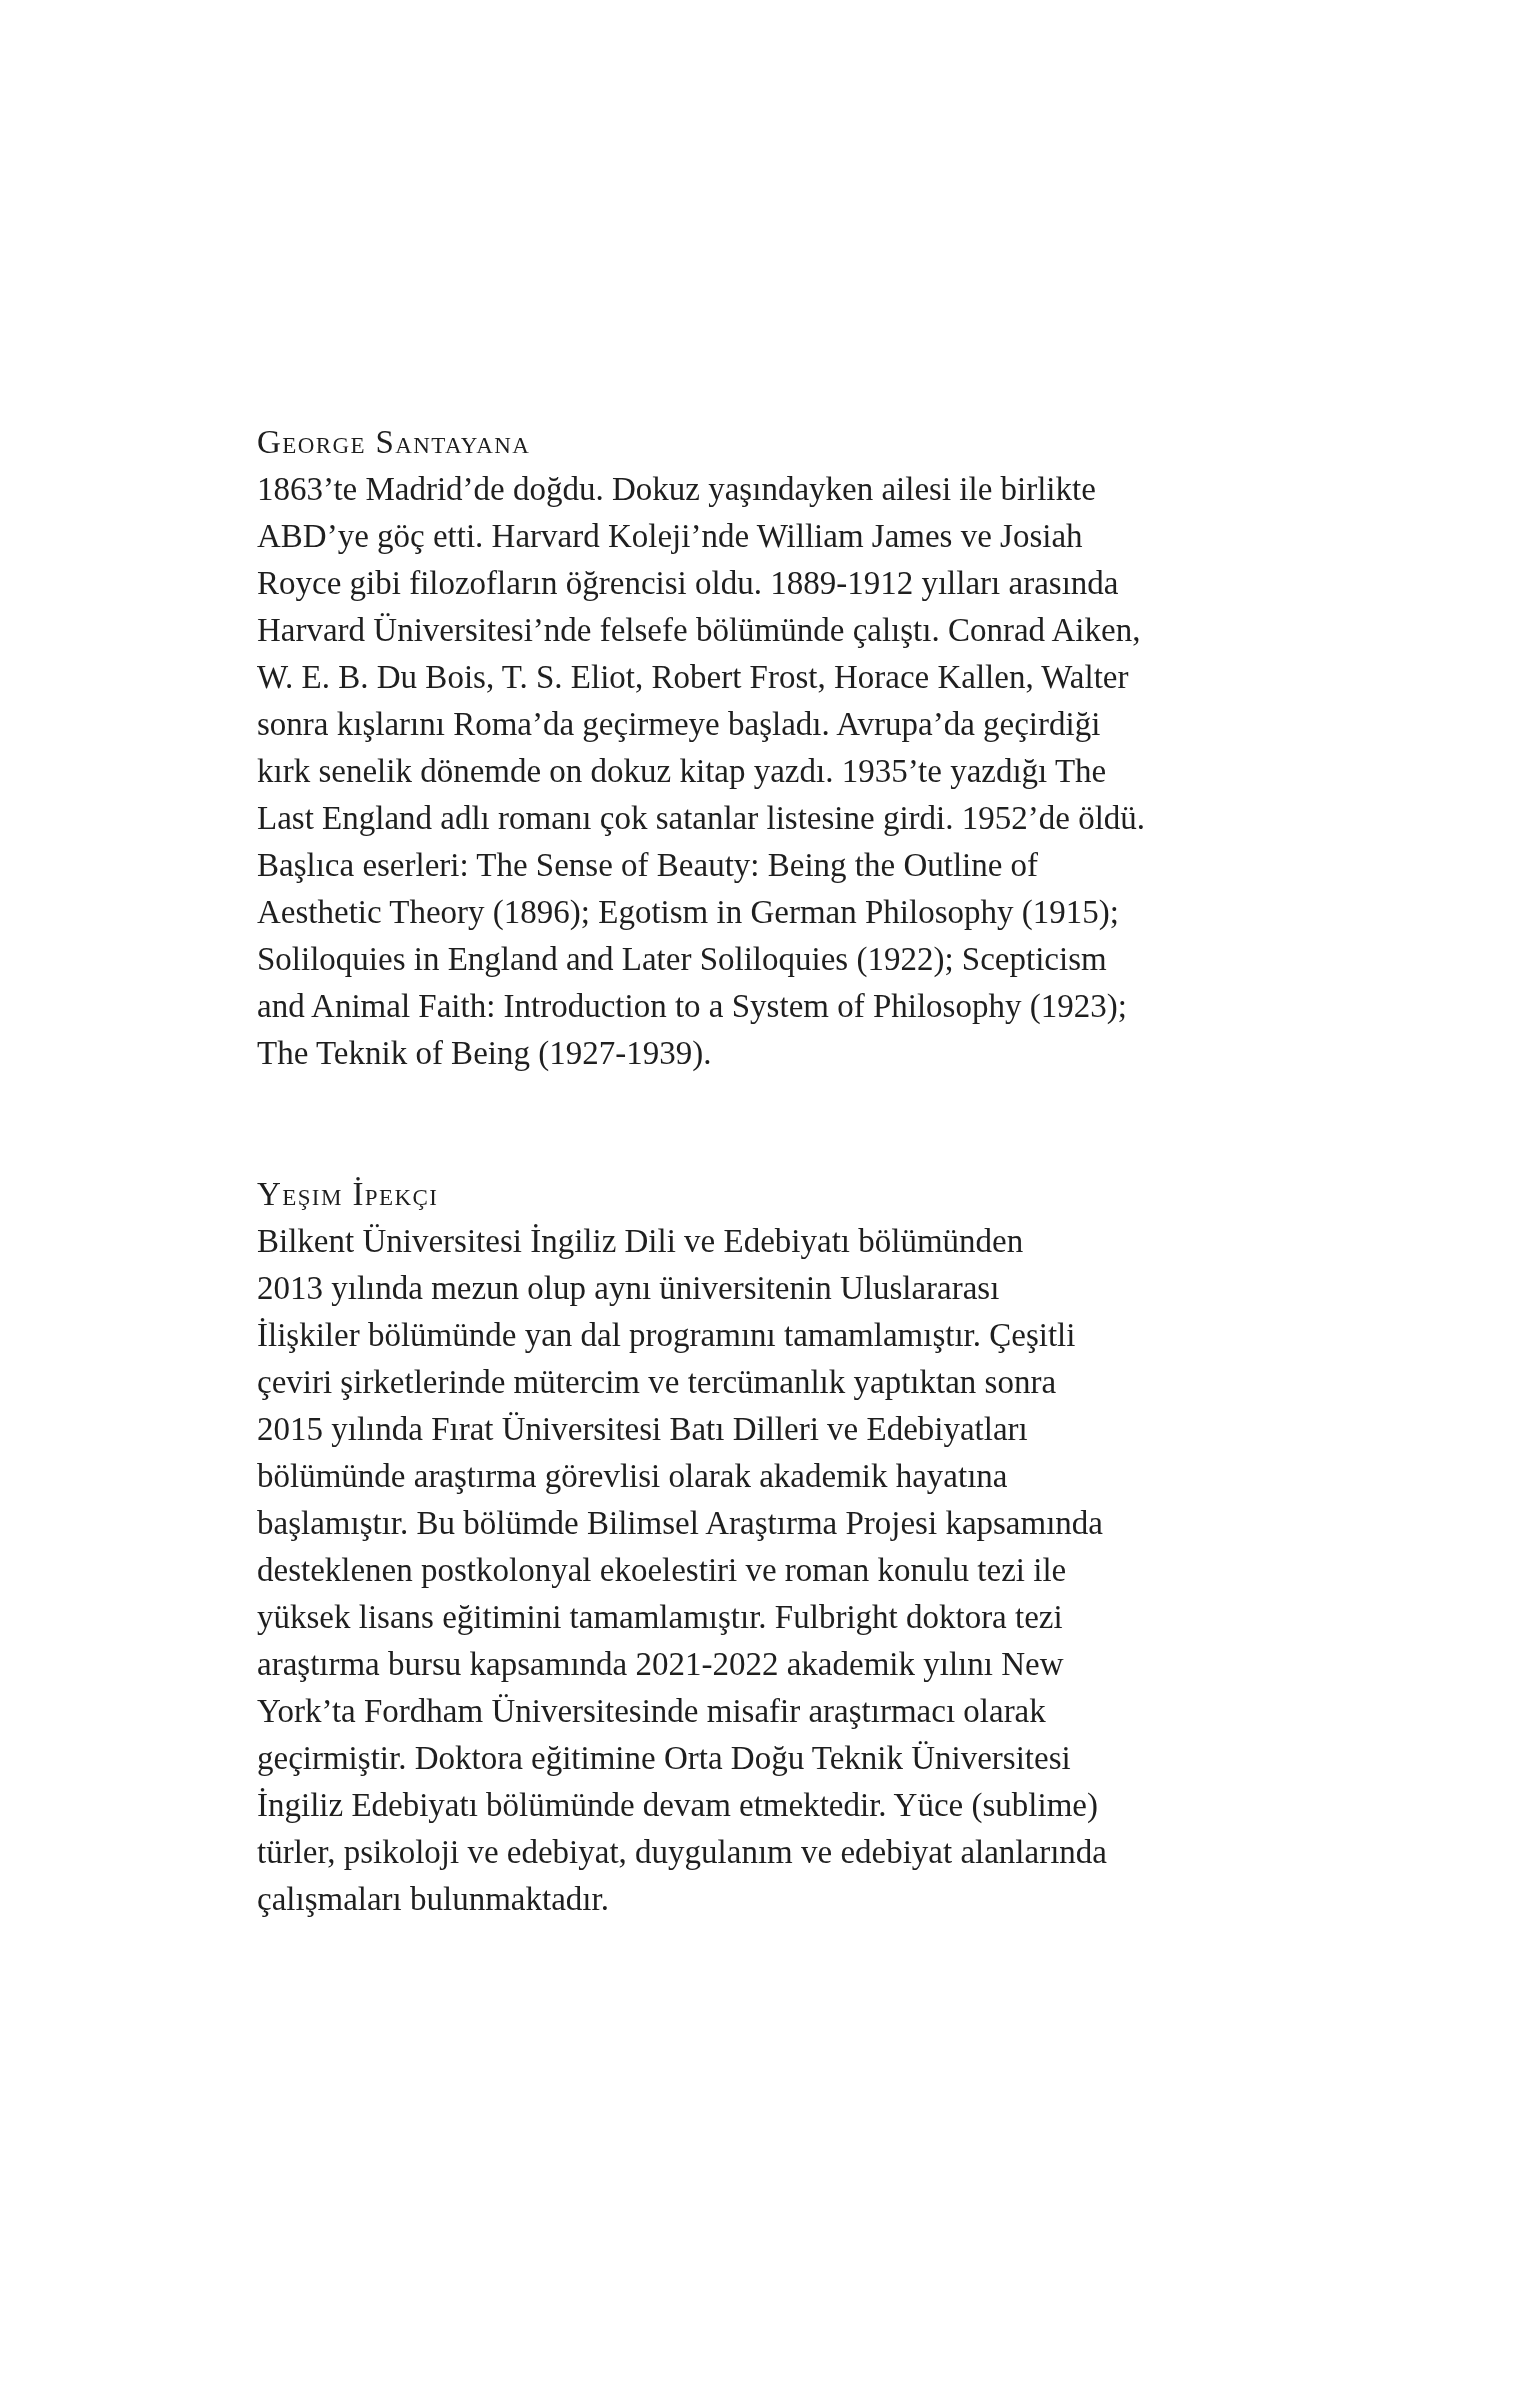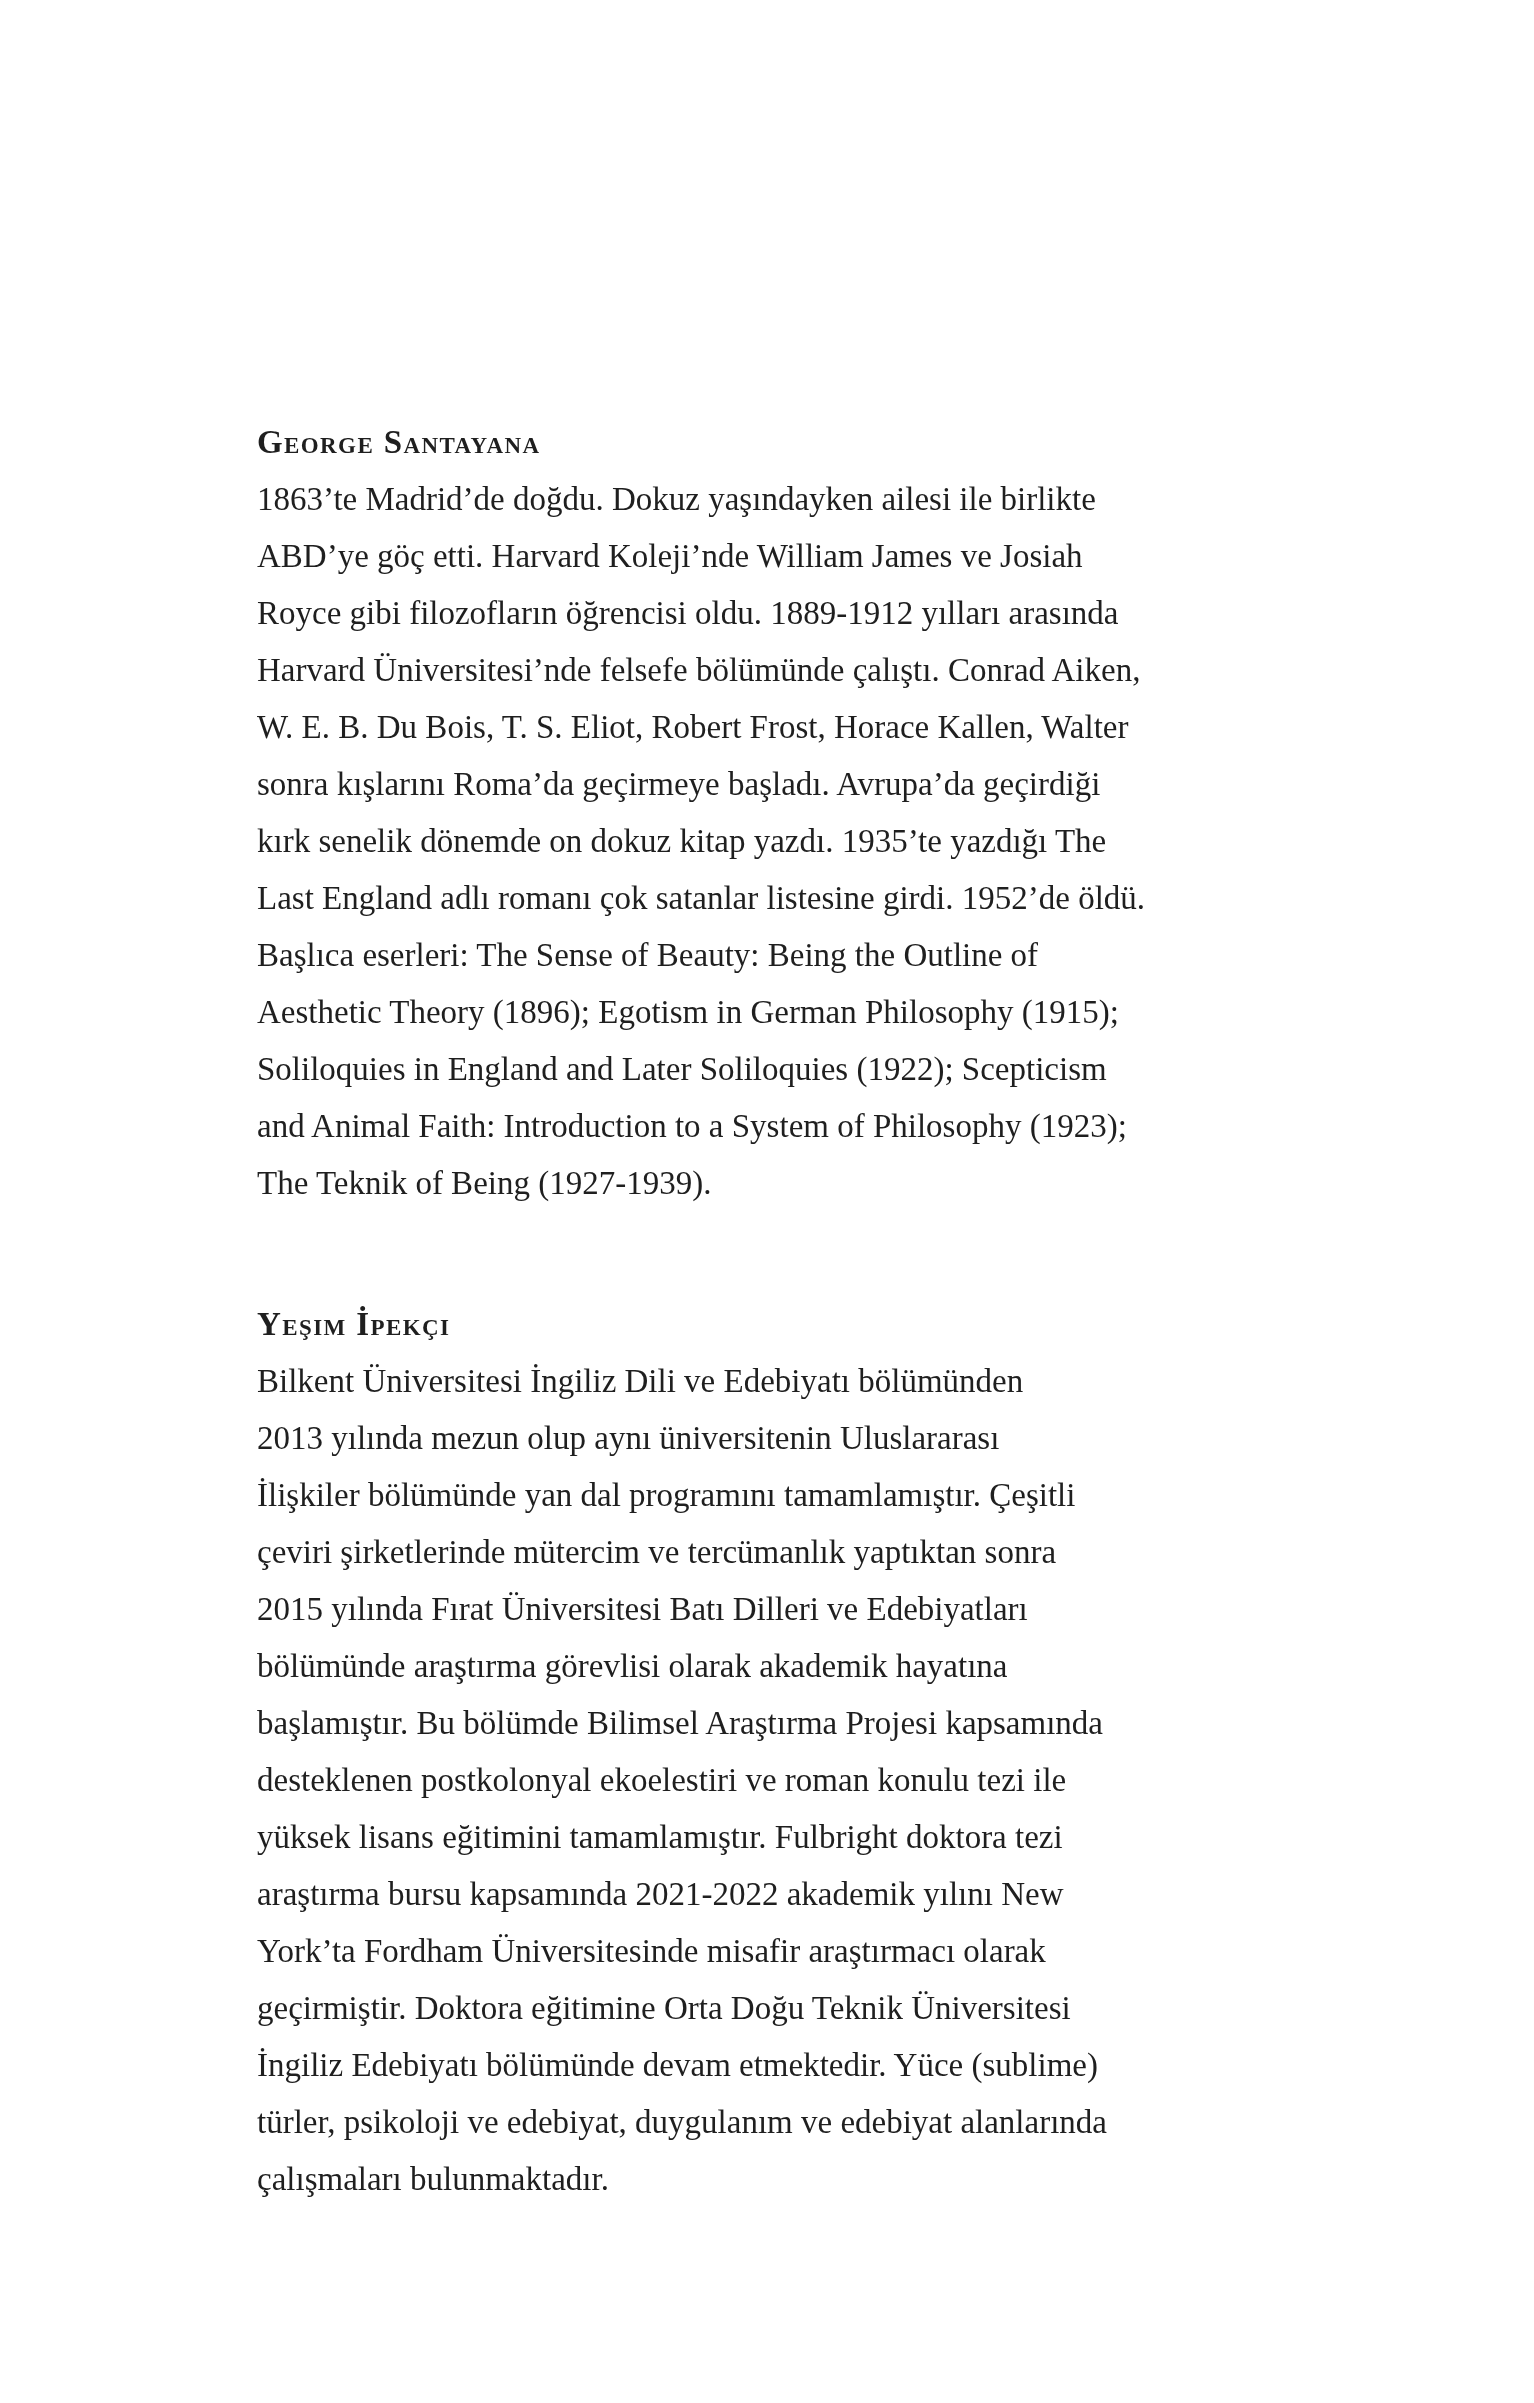--- a/index.html
+++ b/index.html
@@ -18,29 +18,28 @@
   .page-content {
     position: absolute;
     left: 257px;
     top: 419px;
     width: 1130px;
   }
   .bio-heading {
     margin: 0;
     font-size: 33px;
     line-height: 47px;
-    font-weight: bold;
+    font-weight: normal;
     font-variant: small-caps;
     letter-spacing: 1.4px;
   }
   .bio-lines .line {
     font-size: 33px;
     line-height: 47px;
     white-space: nowrap;
-    margin-top: 10px;
   }
   .run { font-style: normal; }
   .run.italic { }
   .bio-section + .bio-section {
     margin-top: 94px;
   }
 </style>
 </head>
 <body>
 

